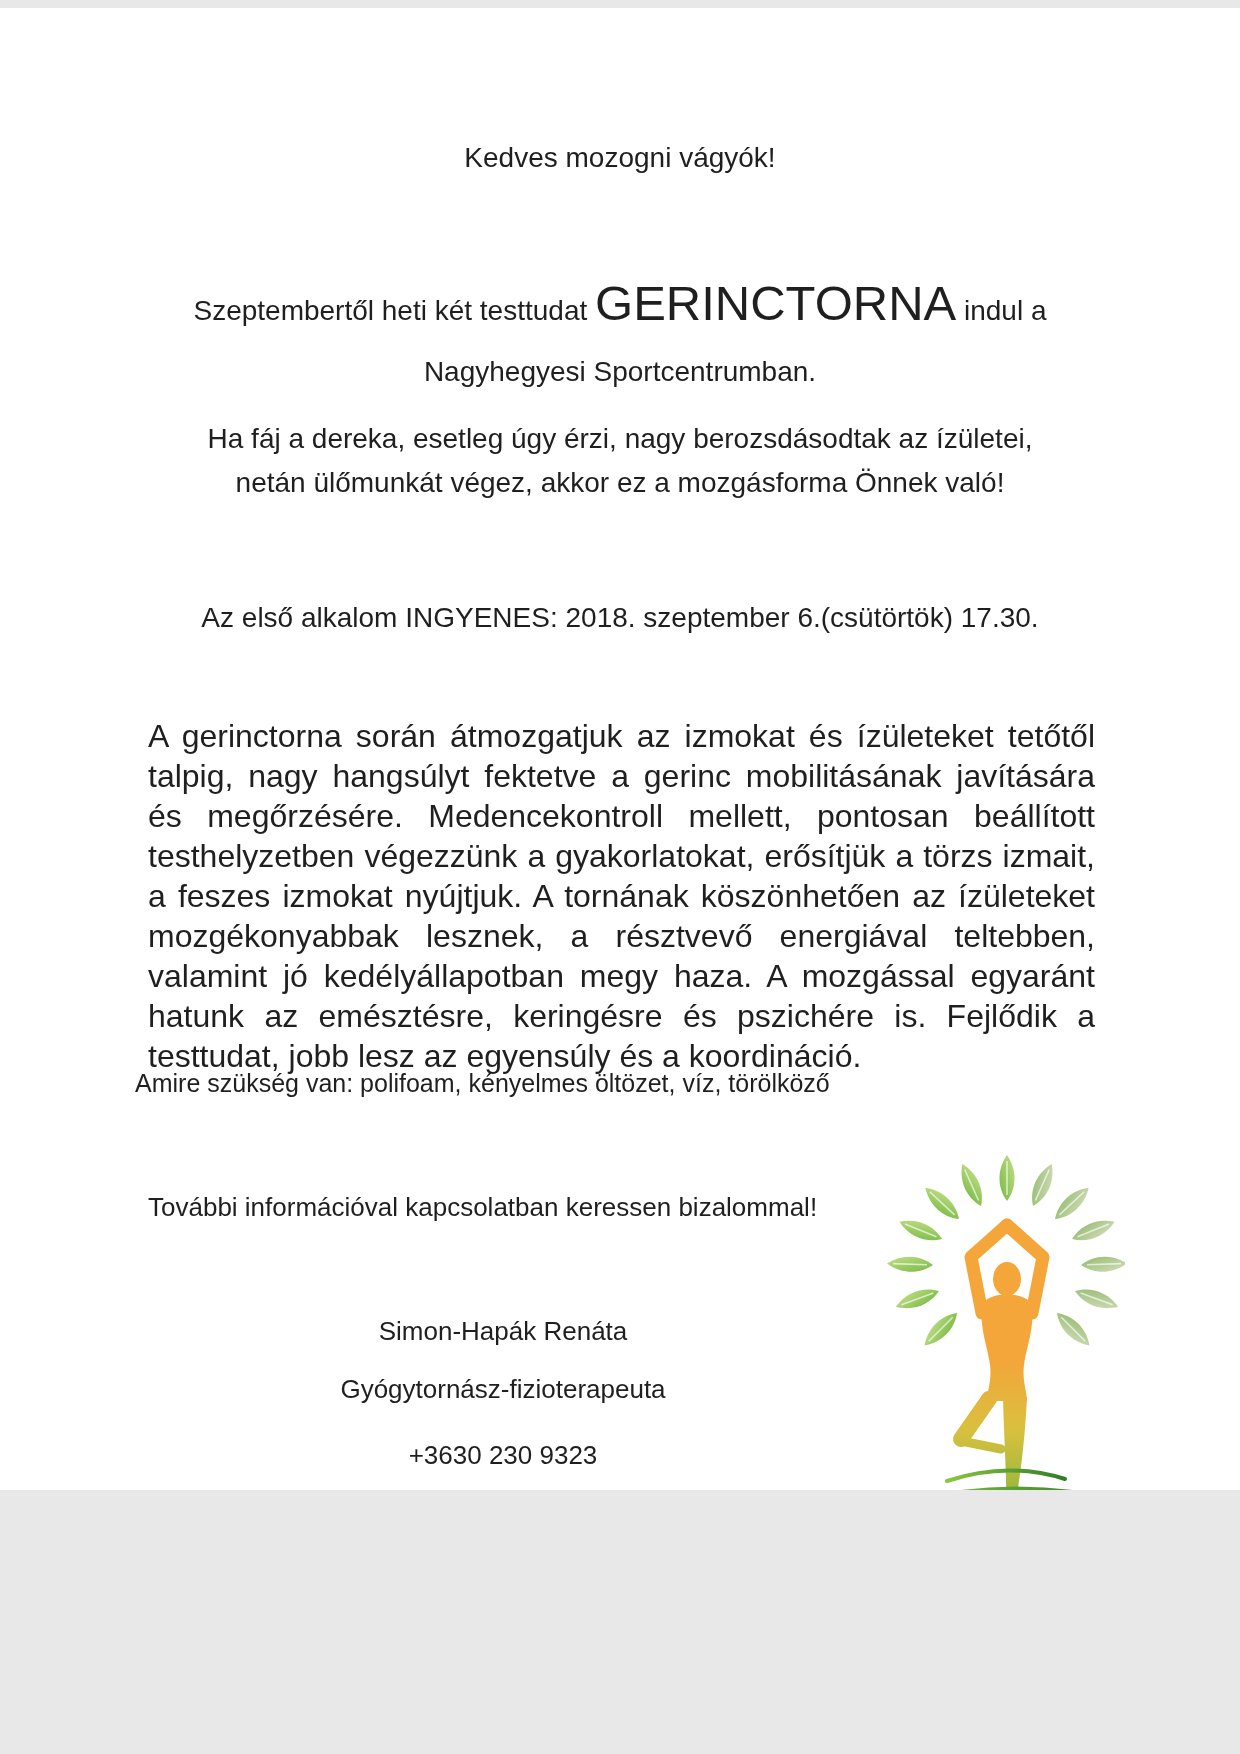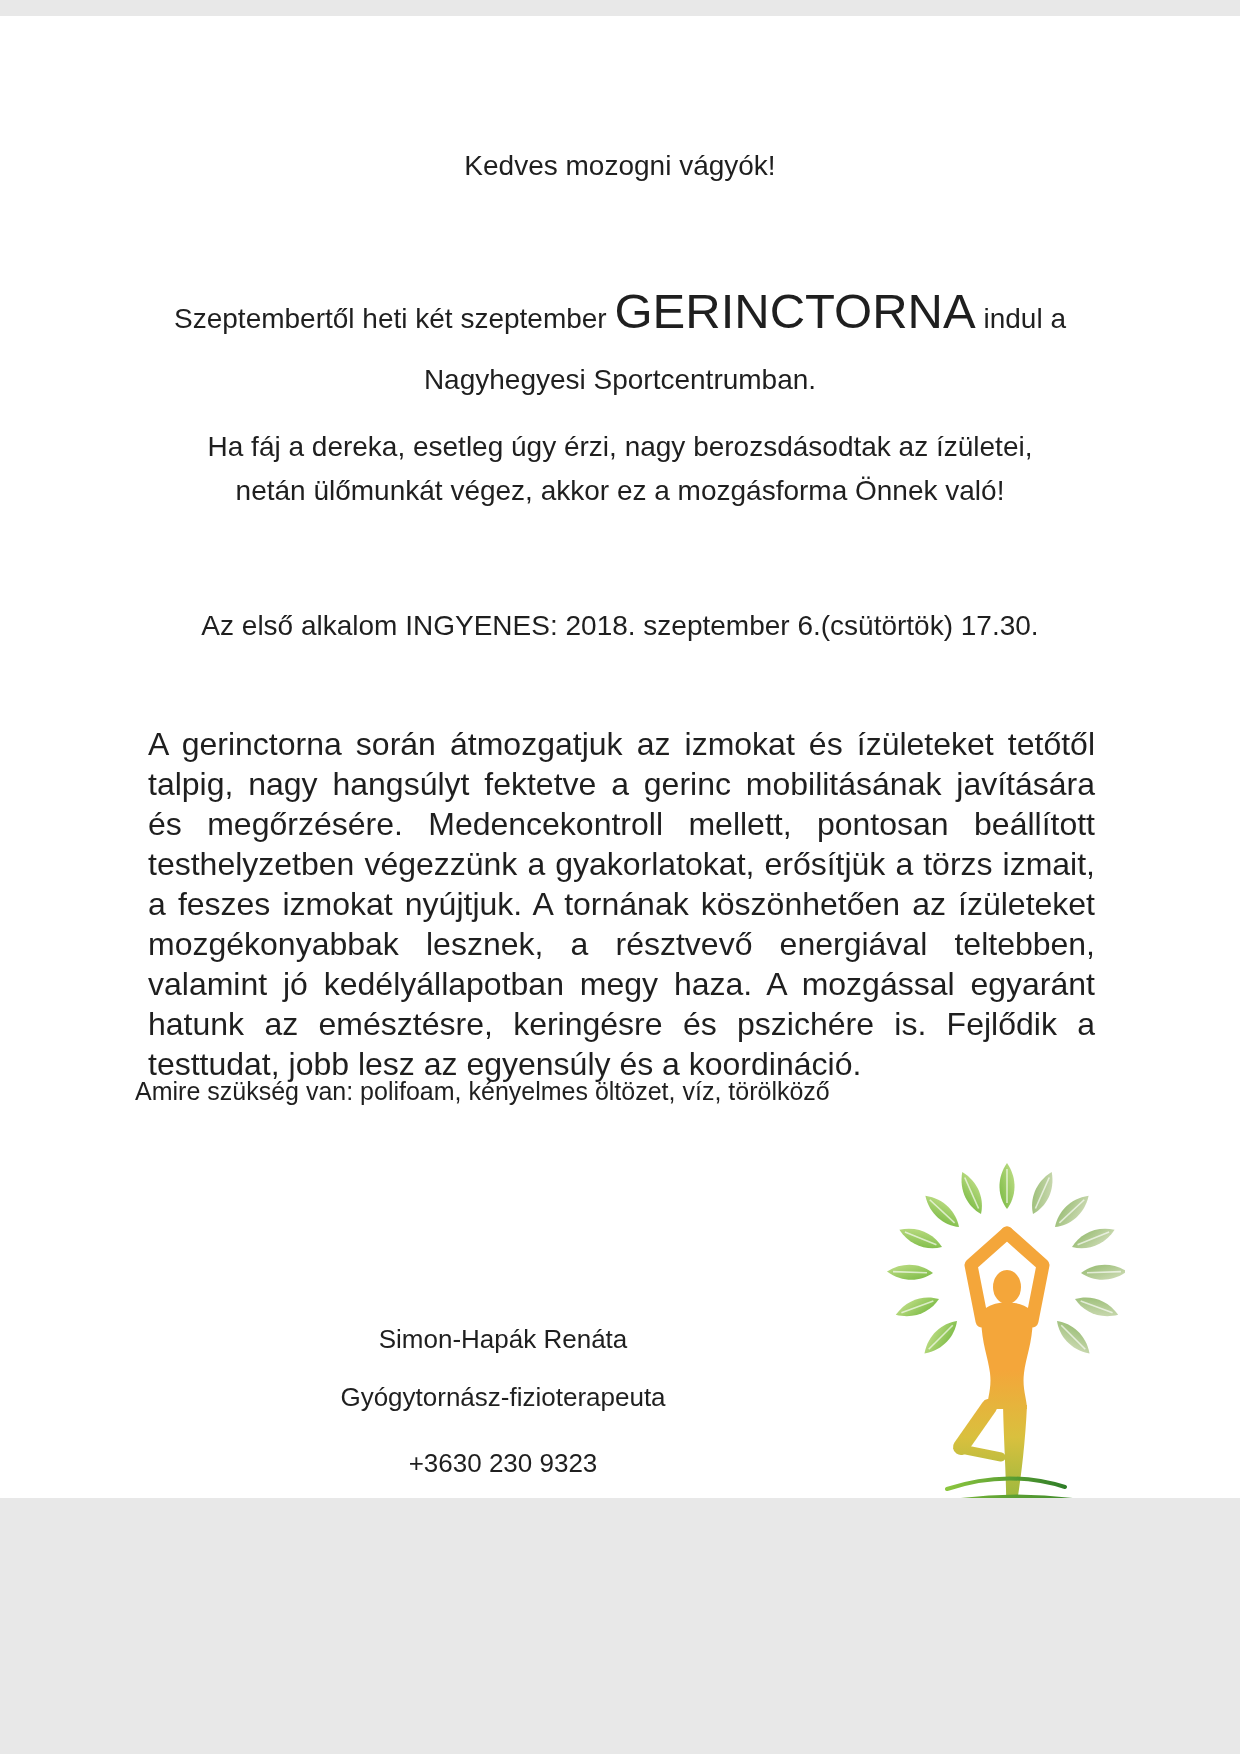--- a/index.html
+++ b/index.html
@@ -1,19 +1,19 @@
 <!DOCTYPE html>
 <html><head>
 <meta charset="utf-8">
 <style>
   html,body{margin:0;padding:0;background:#e8e8e8;}
   .page{
     position:relative;
     width:1240px;height:1482px;
-    margin:16px auto;
+    margin:8px auto;
     background:#ffffff;
     font-family:"Liberation Sans", sans-serif;
     color:#1f1f1f;
     overflow:hidden;
   }
   .abs{position:absolute;}
   .ctr{left:0;width:1240px;text-align:center;}
   .fs28{font-size:28px;line-height:36px;}
   .intro-line{font-size:28px;line-height:46px;}
   .intro-big{font-size:49px;}
@@ -27,34 +27,35 @@
   .contact-line{left:148px;width:710px;text-align:center;font-size:26px;line-height:32px;}
   .logo-box{left:885px;top:1135px;width:240px;height:400px;}
 </style>
 </head>
 <body>
 
 <div class="page">
 
   <div class="abs ctr fs28" style="top:132px">Kedves mozogni vágyók!</div>
 
-  <div class="abs ctr intro-line" style="top:272px"><span>Szeptembertől heti két szeptember </span><span class="intro-big">GERINCTORNA</span><span> indul a</span></div>
+  <div class="abs ctr intro-line" style="top:272px"><span>Szeptembertől heti két testtudat </span><span class="intro-big">GERINCTORNA</span><span> indul a</span></div>
 
   <div class="abs ctr fs28" style="top:346px">Nagyhegyesi Sportcentrumban.</div>
 
   <div class="abs ctr fs28" style="top:413px">Ha fáj a dereka, esetleg úgy érzi, nagy berozsdásodtak az ízületei,</div>
 
   <div class="abs ctr fs28" style="top:457px">netán ülőmunkát végez, akkor ez a mozgásforma Önnek való!</div>
 
   <div class="abs ctr fs28" style="top:592px">Az első alkalom INGYENES: 2018. szeptember 6.(csütörtök) 17.30.</div>
 
   <div class="abs para" style="top:708px">A gerinctorna során átmozgatjuk az izmokat és ízületeket tetőtől talpig, nagy hangsúlyt fektetve a gerinc mobilitásának javítására és megőrzésére. Medencekontroll mellett, pontosan beállított testhelyzetben végezzünk a gyakorlatokat, erősítjük a törzs izmait, a feszes izmokat nyújtjuk. A tornának köszönhetően az ízületeket mozgékonyabbak lesznek, a résztvevő energiával teltebben, valamint jó kedélyállapotban megy haza. A mozgással egyaránt hatunk az emésztésre, keringésre és pszichére is. Fejlődik a testtudat, jobb lesz az egyensúly és a koordináció.</div>
 
   <div class="abs left-line" style="top:1058px">Amire szükség van: polifoam, kényelmes öltözet, víz, törölköző</div>
 
+  <div class="abs prompt-line" style="top:1182px">További információval kapcsolatban keressen bizalommal!</div>
 
   <div class="abs contact-line" style="top:1307px">Simon-Hapák Renáta</div>
 
   <div class="abs contact-line" style="top:1365px">Gyógytornász-fizioterapeuta</div>
 
   <div class="abs contact-line" style="top:1431px">+3630 230 9323</div>
 
   <svg class="abs logo-box" viewBox="0 0 240 400" xmlns="http://www.w3.org/2000/svg">
     <defs>
       <linearGradient id="gLeafFresh" x1="0" y1="1" x2="1" y2="0">

